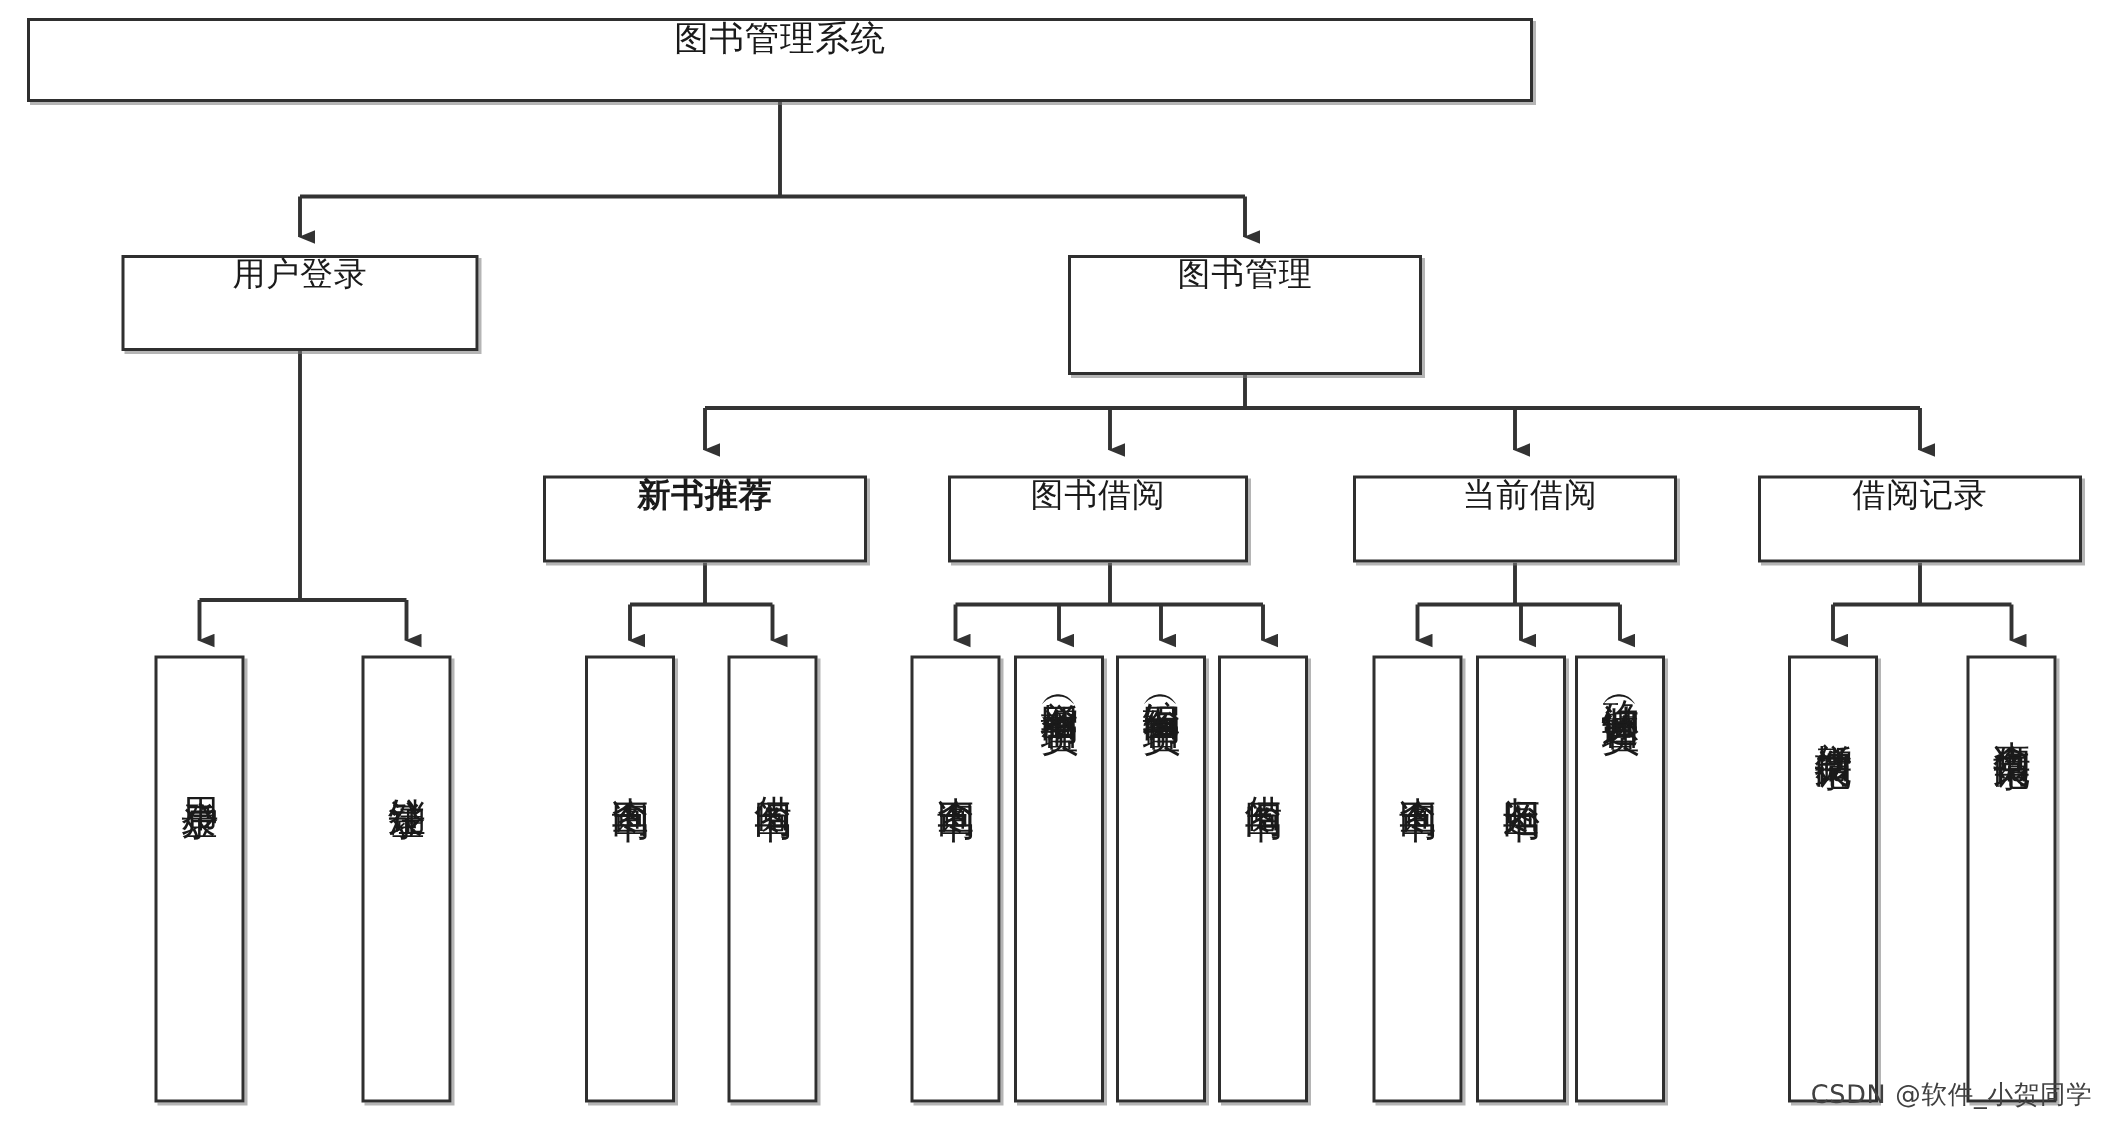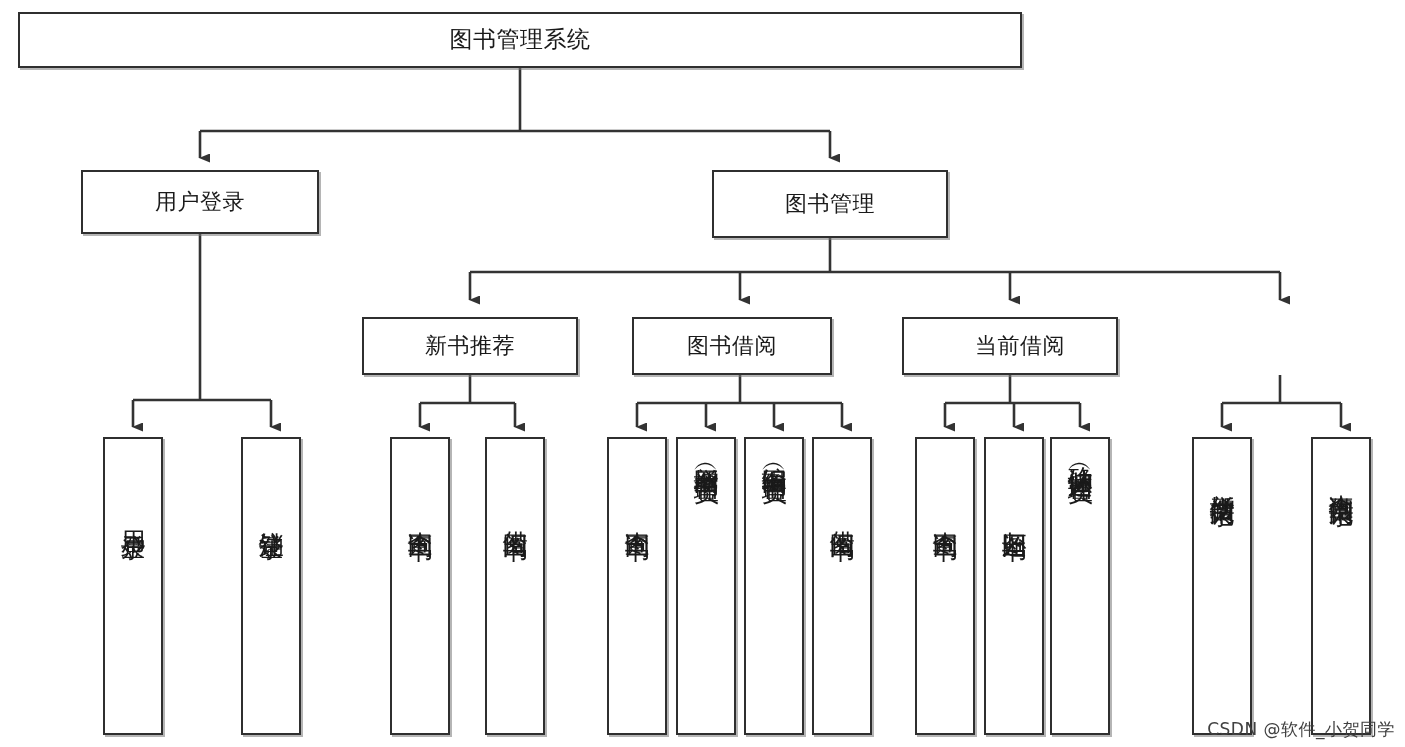--- a/index.html
+++ b/index.html
@@ -26,21 +26,20 @@
     height: 747px;
     pointer-events: none;
   }
   .node {
     position: absolute;
     box-sizing: border-box;
     background: #ffffff;
     border: 2px solid #2f2f2f;
     box-shadow: 2px 2px 0 rgba(120,120,120,0.55);
     display: flex;
-    align-items: center;
     justify-content: center;
     color: #1a1a1a;
     z-index: 2;
   }
   .node .label {
     display: block;
     text-align: center;
     line-height: 1.12;
     letter-spacing: 0.5px;
   }
@@ -131,36 +130,39 @@
   </svg>
 
   <div class="node root horizontal" style="left:18px; top:12px; width:1004px; height:56px;">
     <span class="label">图书管理系统</span>
   </div>
 
   <div class="node horizontal" style="left:81px; top:170px; width:238px; height:64px;">
     <span class="label">用户登录</span>
   </div>
 
-  <div class="node horizontal" style="left:712px; top:170px; width:236px; height:68px;">
+  <div class="node horizontal" style="left:712px; top:170px; width:236px; height:80px;">
     <span class="label">图书管理</span>
   </div>
 
-  <div class="node horizontal" style="left:362px; top:317px; width:216px; height:58px;">
+  <div class="node horizontal" style="left:362px; top:317px; width:216px; height:58px;font-weight:bold;">
     <span class="label">新书推荐</span>
   </div>
 
   <div class="node horizontal" style="left:632px; top:317px; width:200px; height:58px;">
     <span class="label">图书借阅</span>
   </div>
 
   <div class="node horizontal" style="left:902px; top:317px; width:216px; height:58px;padding-left:20px;">
     <span class="label">当前借阅</span>
   </div>
 
+  <div class="node horizontal" style="left:1172px; top:317px; width:216px; height:58px;">
+    <span class="label">借阅记录</span>
+  </div>
 
   <div class="node vertical" style="left:103px; top:437px; width:60px; height:298px; padding-top:72px;">
     <span class="label">用户登录</span>
   </div>
 
   <div class="node vertical" style="left:241px; top:437px; width:60px; height:298px; padding-top:72px;">
     <span class="label">注销登录</span>
   </div>
 
   <div class="node vertical" style="left:390px; top:437px; width:60px; height:298px; padding-top:72px;">

